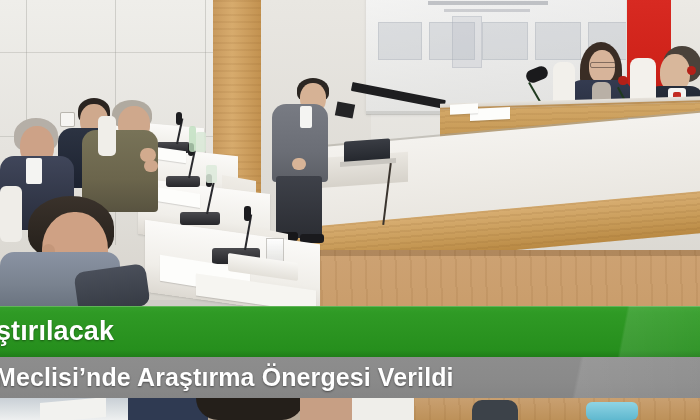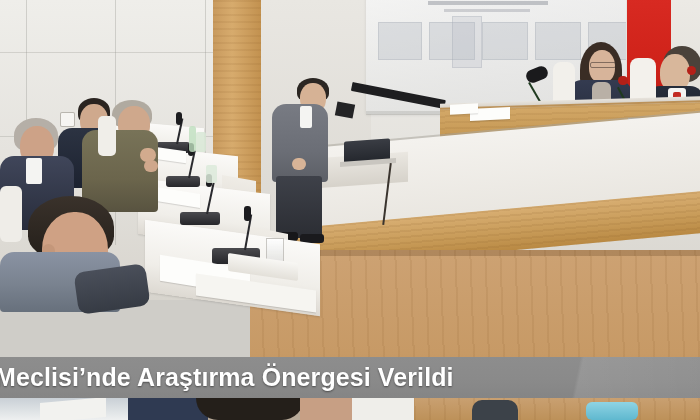--- a/index.html
+++ b/index.html
@@ -491,20 +491,24 @@
     <div style="position:absolute;left:42px;top:244px;width:13px;height:19px;background:#c4977a;border-radius:7px;"></div>
     <div class="body" style="left:0px; top:252px; width:120px; height:60px; background:linear-gradient(180deg,#8a93a3 0%,#79828f 55%,#67707c 100%);"></div>
     <div style="position:absolute;left:76px;top:268px;width:72px;height:42px;background:linear-gradient(180deg,#4a4f5a,#363b44);border-radius:10px;transform:rotate(-8deg);"></div>
 
     <div style="position:absolute;left:0px;top:186px;width:22px;height:56px;background:#efedE8;border-radius:6px;"></div>
     <div style="position:absolute;left:98px;top:116px;width:18px;height:40px;background:#f0eee9;border-radius:5px;"></div>
 
     <div style="position:absolute;left:60px;top:112px;width:13px;height:13px;background:#f6f5f2;border:1px solid rgba(170,166,158,0.8);border-radius:2px;"></div>
   </div>
 
+  <div class="banner-green">
+    <div class="banner-green-topline"></div>
+    <div class="headline-kicker">ştırılacak</div>
+  </div>
 
   <div class="banner-gray">
     <div class="headline-main">Meclisi’nde Araştırma Önergesi Verildi</div>
   </div>
 
   <div class="bottom-strip">
     <div style="position:absolute;left:0;top:0;width:128px;height:22px;background:linear-gradient(180deg,#c9d0d6,#eef0f0);"></div>
     <div style="position:absolute;left:40px;top:2px;width:66px;height:20px;background:#f2f2ef;transform:skewY(-5deg);"></div>
     <div style="position:absolute;left:128px;top:0;width:80px;height:22px;background:#2f3a52;"></div>
     <div style="position:absolute;left:196px;top:0;width:108px;height:22px;background:#241f1a;border-radius:0 0 28px 28px;"></div>

